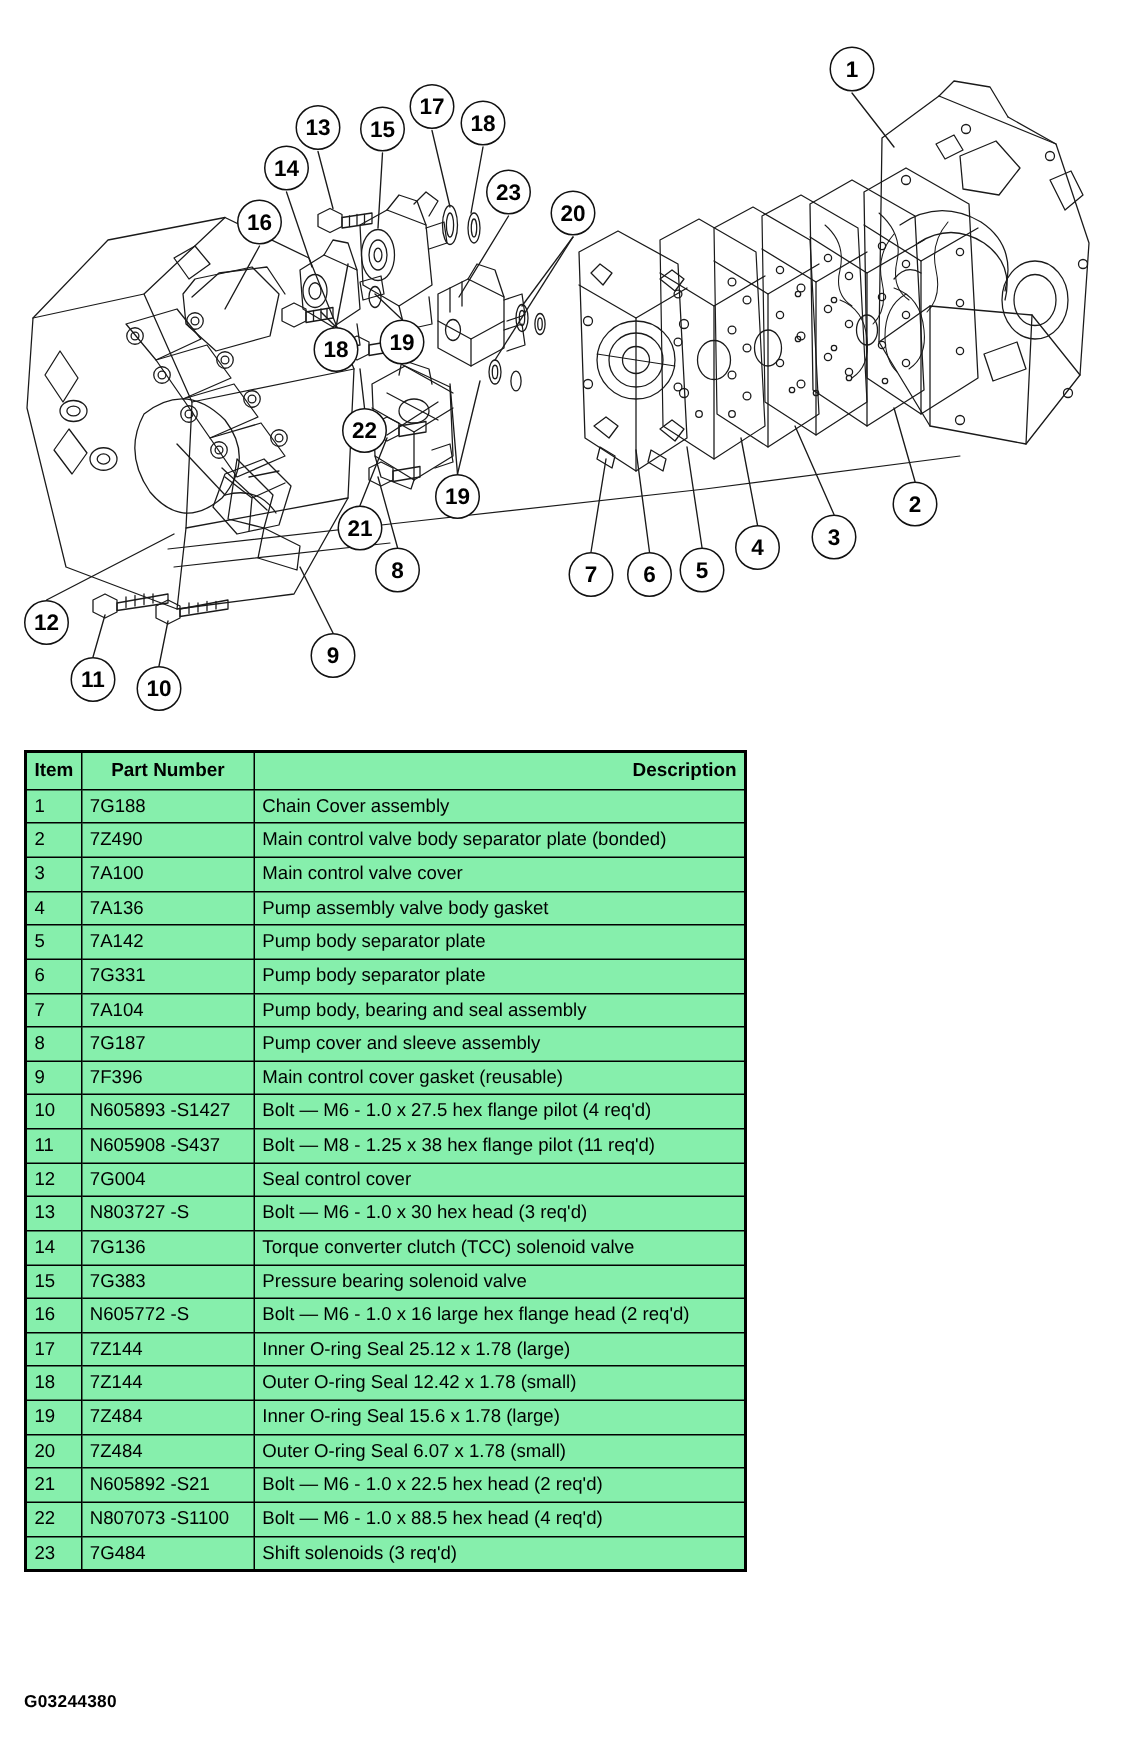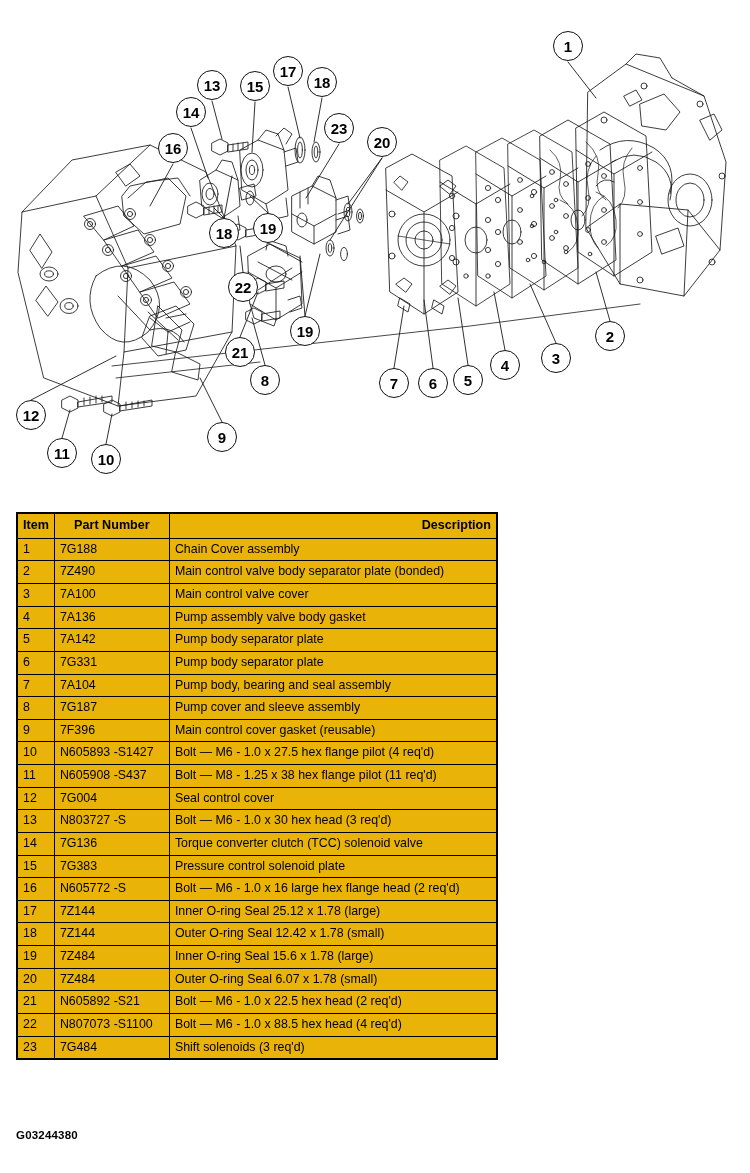--- a/index.html
+++ b/index.html
@@ -16,24 +16,24 @@
     position:absolute;width:30px;height:30px;border:1.4px solid #111;
     border-radius:50%;background:#fff;
     display:flex;align-items:center;justify-content:center;
     font-size:15px;font-weight:700;line-height:1;
     font-family:"Liberation Sans",sans-serif;
     box-sizing:border-box;
   }
 
   
   #parts-table{
-    position:absolute;left:16px;top:512px;width:482px;
+    position:absolute;left:16px;top:500px;width:482px;
     border-collapse:collapse;
     border:2.5px solid #000;
-    background:#eab308;
+    background:#86efac;
   }
   #parts-table td,#parts-table th{
     border:1.4px solid #000;
     padding:3px 5px 4px 5px;
     font-size:12.4px;
     line-height:1.18;
     vertical-align:top;
     text-align:left;
     font-weight:400;
     box-sizing:border-box;
@@ -471,21 +471,21 @@
         <td class="c-desc">Bolt — M6 - 1.0 x 30 hex head (3 req'd)</td>
       </tr>
       <tr>
         <td class="c-item">14</td>
         <td class="c-part">7G136</td>
         <td class="c-desc">Torque converter clutch (TCC) solenoid valve</td>
       </tr>
       <tr>
         <td class="c-item">15</td>
         <td class="c-part">7G383</td>
-        <td class="c-desc">Pressure control solenoid plate</td>
+        <td class="c-desc">Pressure bearing solenoid valve</td>
       </tr>
       <tr>
         <td class="c-item">16</td>
         <td class="c-part">N605772 -S</td>
         <td class="c-desc">Bolt — M6 - 1.0 x 16 large hex flange head (2 req'd)</td>
       </tr>
       <tr>
         <td class="c-item">17</td>
         <td class="c-part">7Z144</td>
         <td class="c-desc">Inner O-ring Seal 25.12 x 1.78 (large)</td>

